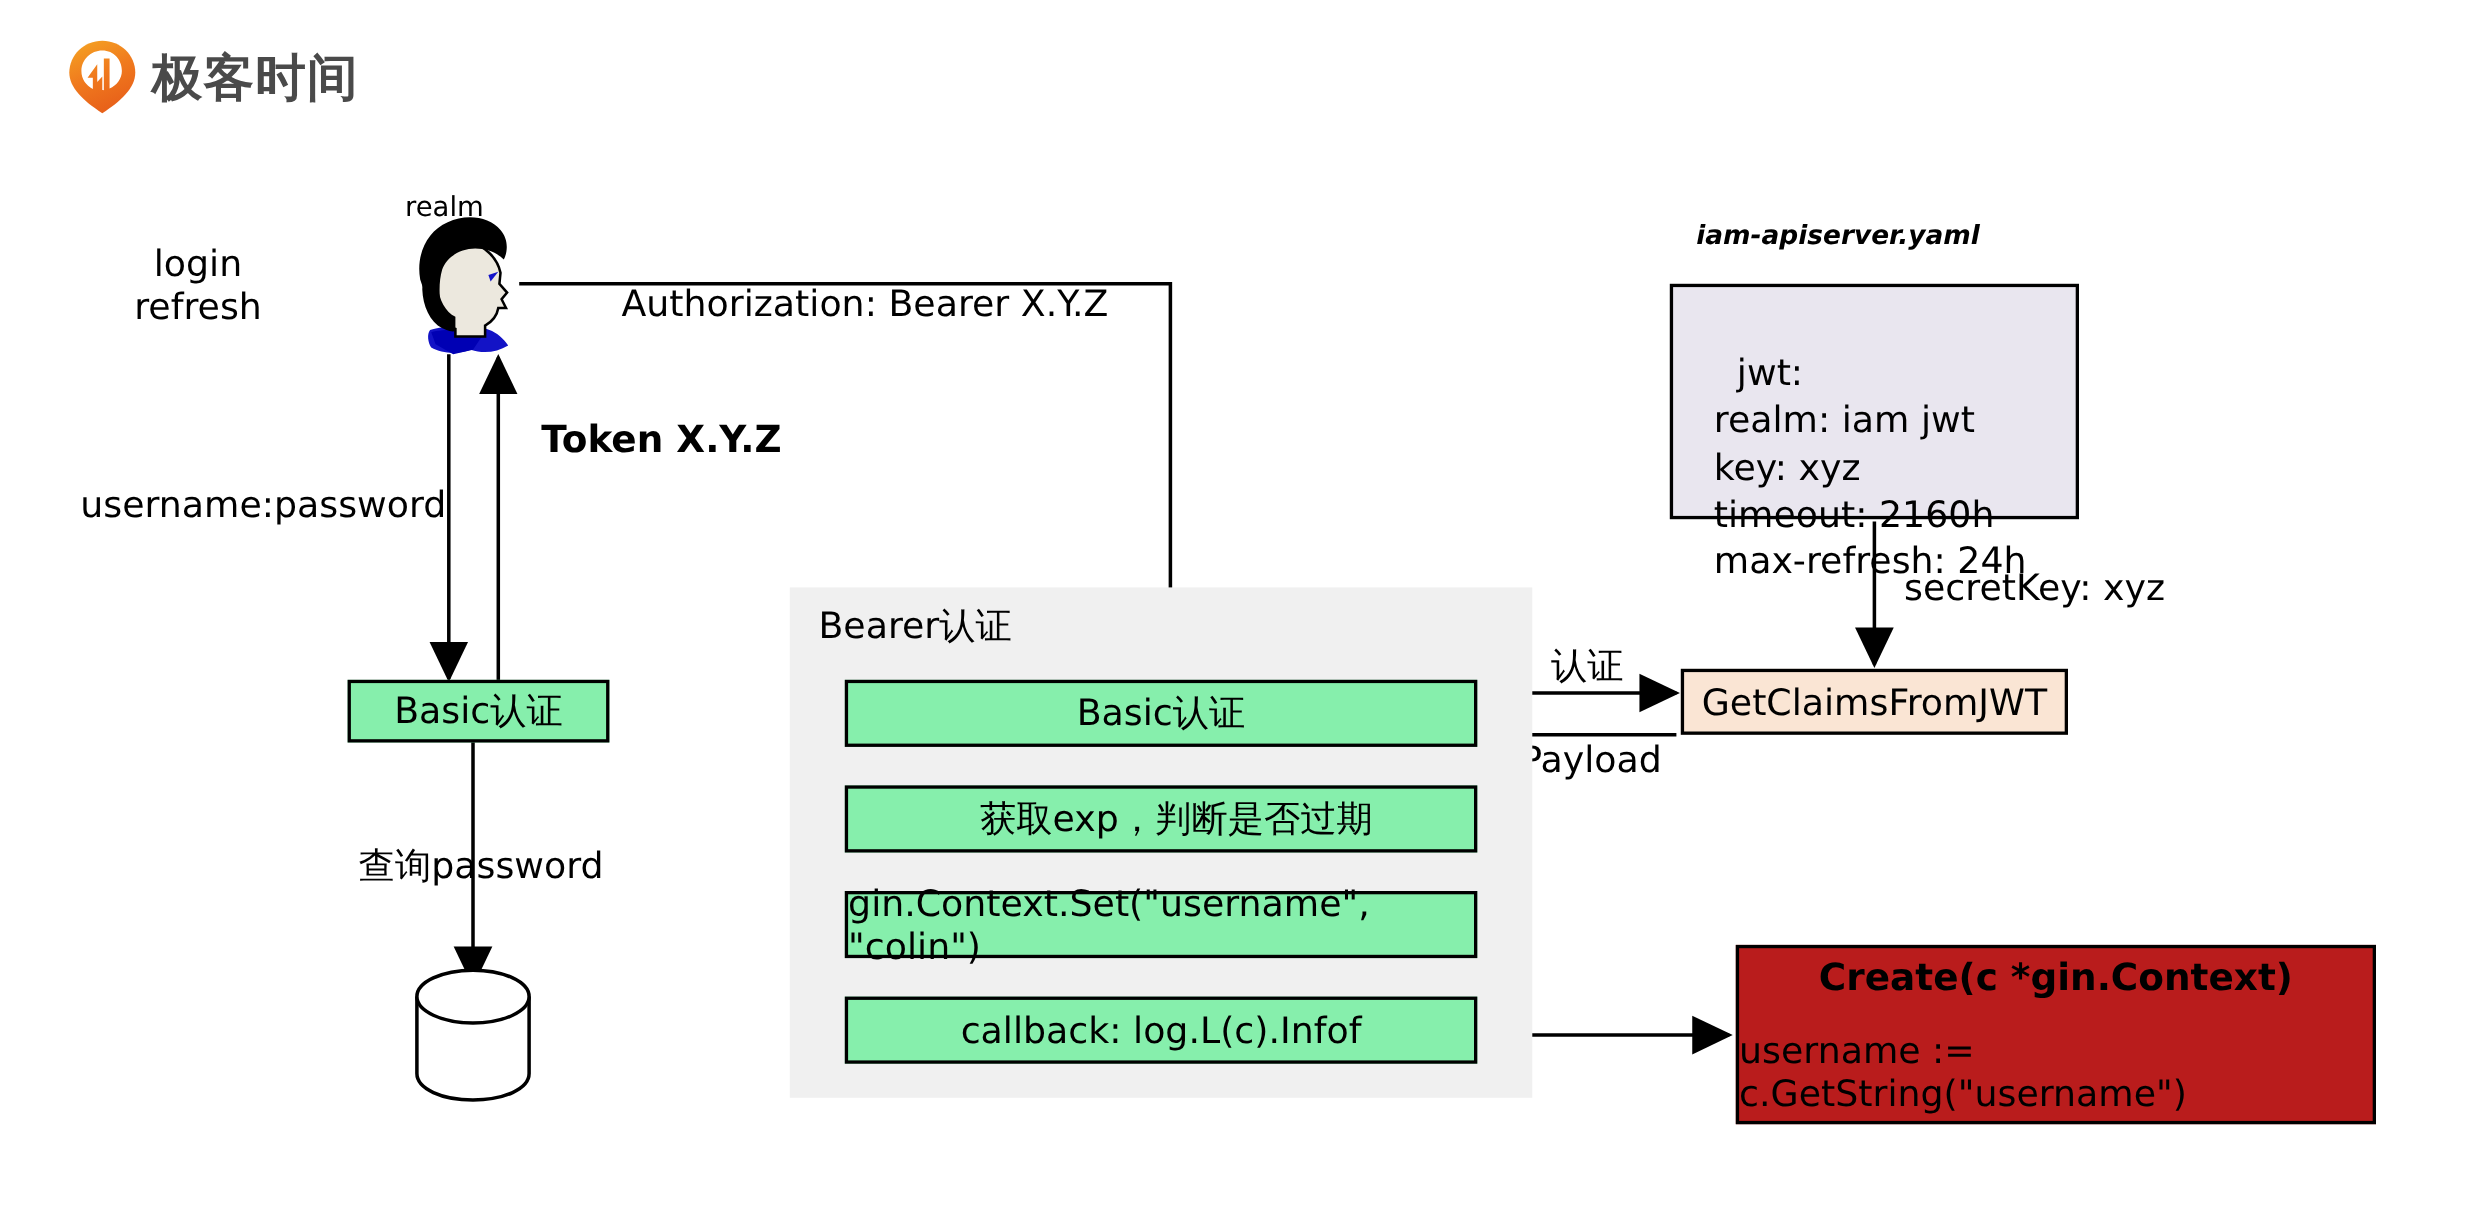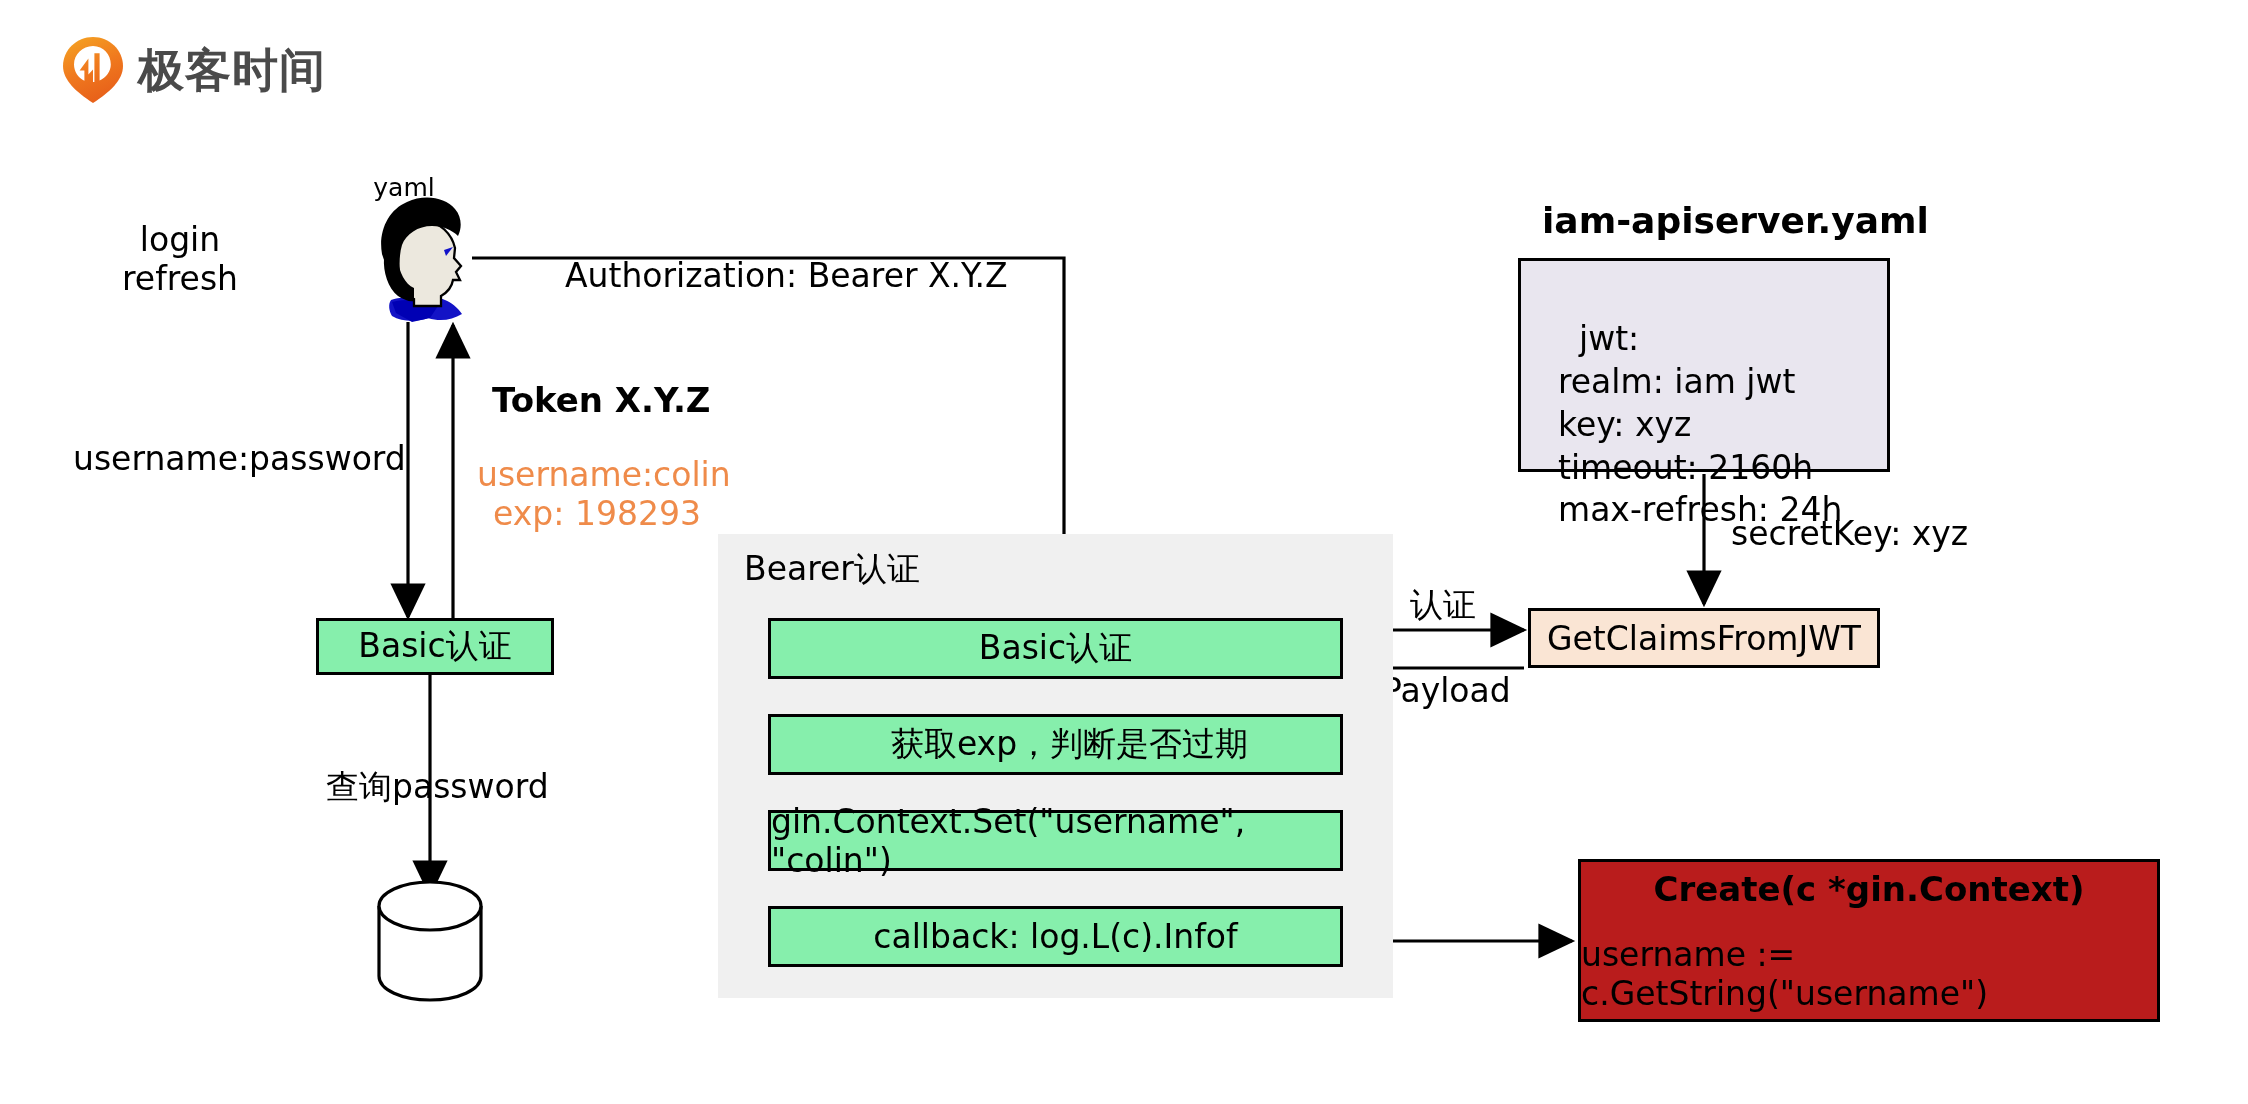--- a/index.html
+++ b/index.html
@@ -17,21 +17,21 @@
   .logo-mark{width:62px;height:68px;position:relative;}
   .logo-text{font-size:46px;font-weight:700;color:#4a4a4a;letter-spacing:1px;
              font-family:"DejaVu Sans","Liberation Sans",sans-serif;line-height:1;}
 
   
   .txt{position:absolute;white-space:pre;line-height:1.18;}
   .t-name{font-size:25px;}
   .t-lbl{font-size:33px;}
   .t-bold{font-size:34px;font-weight:700;}
   .t-orange{font-size:33px;color:#ef8b4a;}
-  .t-title{font-size:36px;font-weight:700;}
+  .t-title{font-size:24px;font-weight:700;font-style:italic;}
   .t-panel{font-size:33px;}
   .center{text-align:center;}
   .rightal{text-align:center;}
 
   
   .box{position:absolute;border:3px solid #000;background:#86efac;
        display:flex;align-items:center;justify-content:center;
        font-size:33px;box-sizing:border-box;}
   .box.peach{background:#fae5d4;}
   .panel{position:absolute;background:#f0f0f0;}
@@ -116,31 +116,29 @@
 
       <path d="M444 250 L453 247 L446 256 Z" fill="#1212c9"></path>
     </g>
 
     <g fill="#fff" stroke="#000" stroke-width="3.2">
       <path d="M379 906 L379 976 C379 990 402 1000 430 1000 C458 1000 481 990 481 976 L481 906"></path>
       <ellipse cx="430" cy="906" rx="51" ry="24"></ellipse>
     </g>
   </svg>
 
-  <div class="txt t-name" style="left:404px;top:173px;transform:translateX(-50%);">yaml</div>
+  <div class="txt t-name" style="left:404px;top:173px;transform:translateX(-50%);">realm</div>
 
   <div class="txt t-lbl rightal" style="left:100px;top:221px;width:160px;">login
 refresh</div>
 
   <div class="txt t-lbl" style="left:73px;top:440px;">username:password</div>
 
   <div class="txt t-bold" style="left:492px;top:380px;">Token X.Y.Z</div>
 
-  <div class="txt t-orange center" style="left:477px;top:456px;width:240px;">username:colin
-exp: 198293</div>
 
   <div class="txt t-lbl" style="left:565px;top:209px;margin-top:48px;">Authorization: Bearer X.Y.Z</div>
 
   <div class="txt t-lbl" style="left:326px;top:768px;">查询password</div>
 
   <div class="txt t-lbl" style="left:1410px;top:586px;">认证</div>
 
   <div class="txt t-lbl" style="left:1382px;top:672px;">Payload</div>
 
   <div class="txt t-lbl" style="left:1731px;top:515px;">secretKey: xyz</div>

